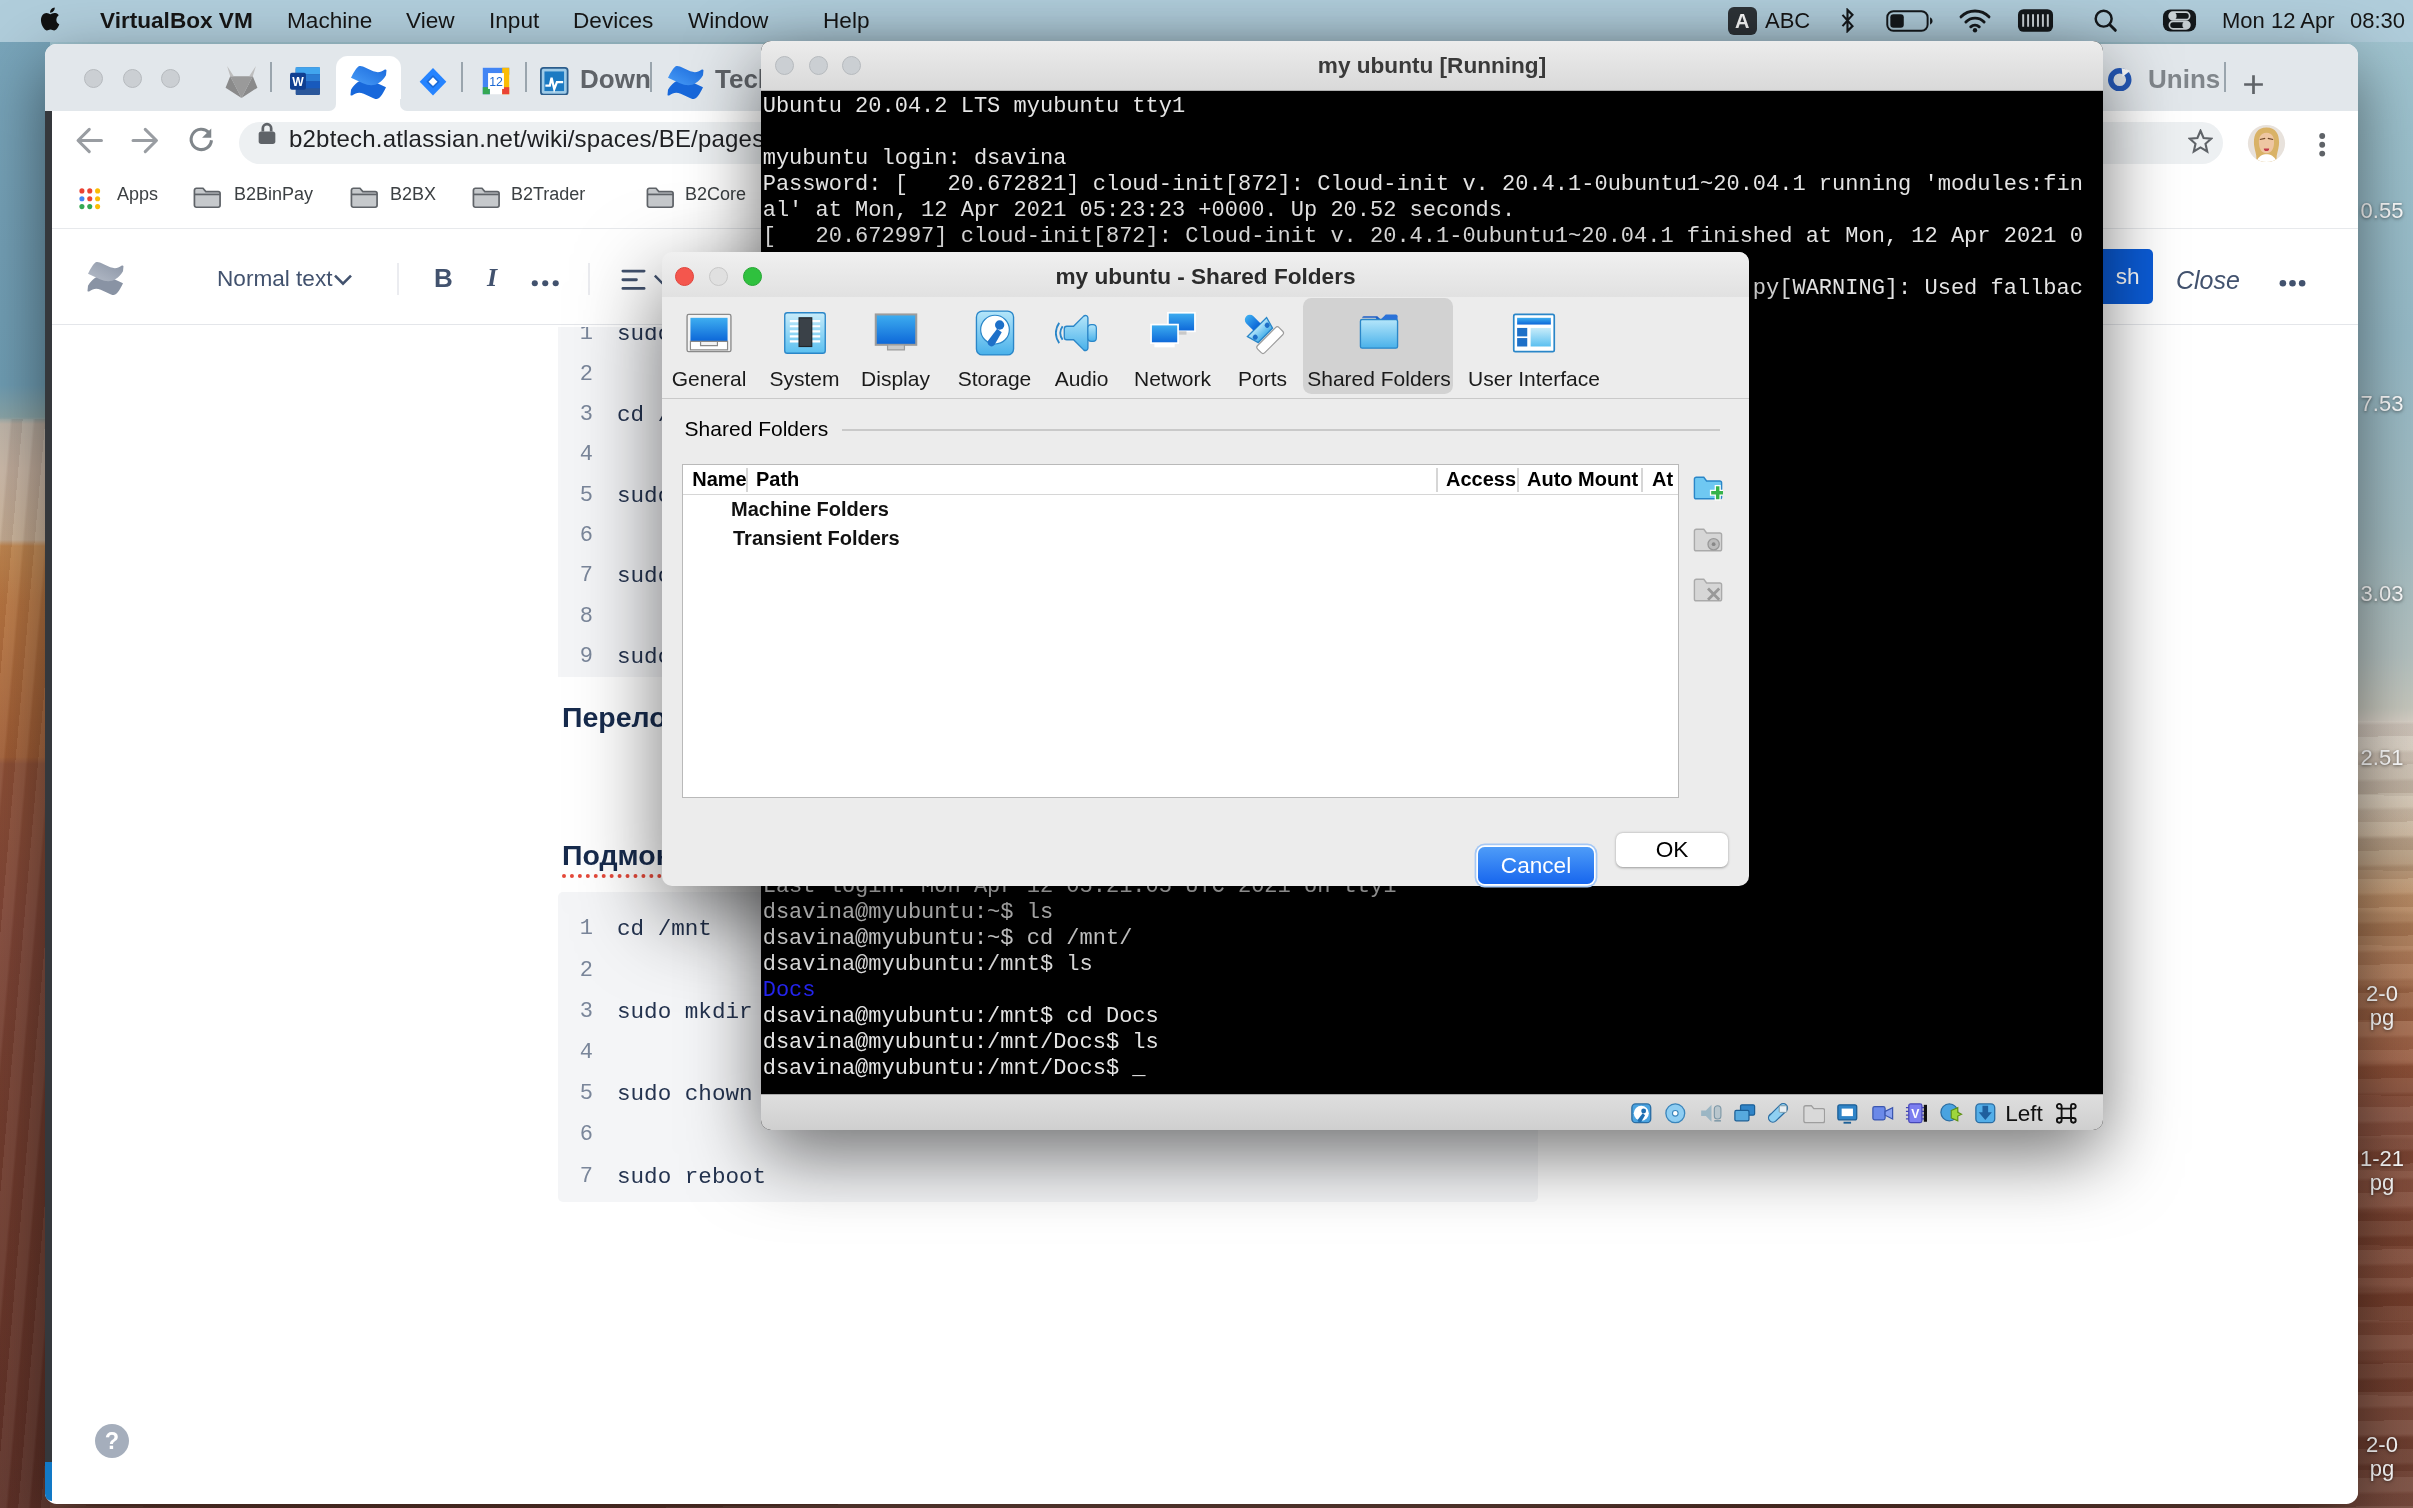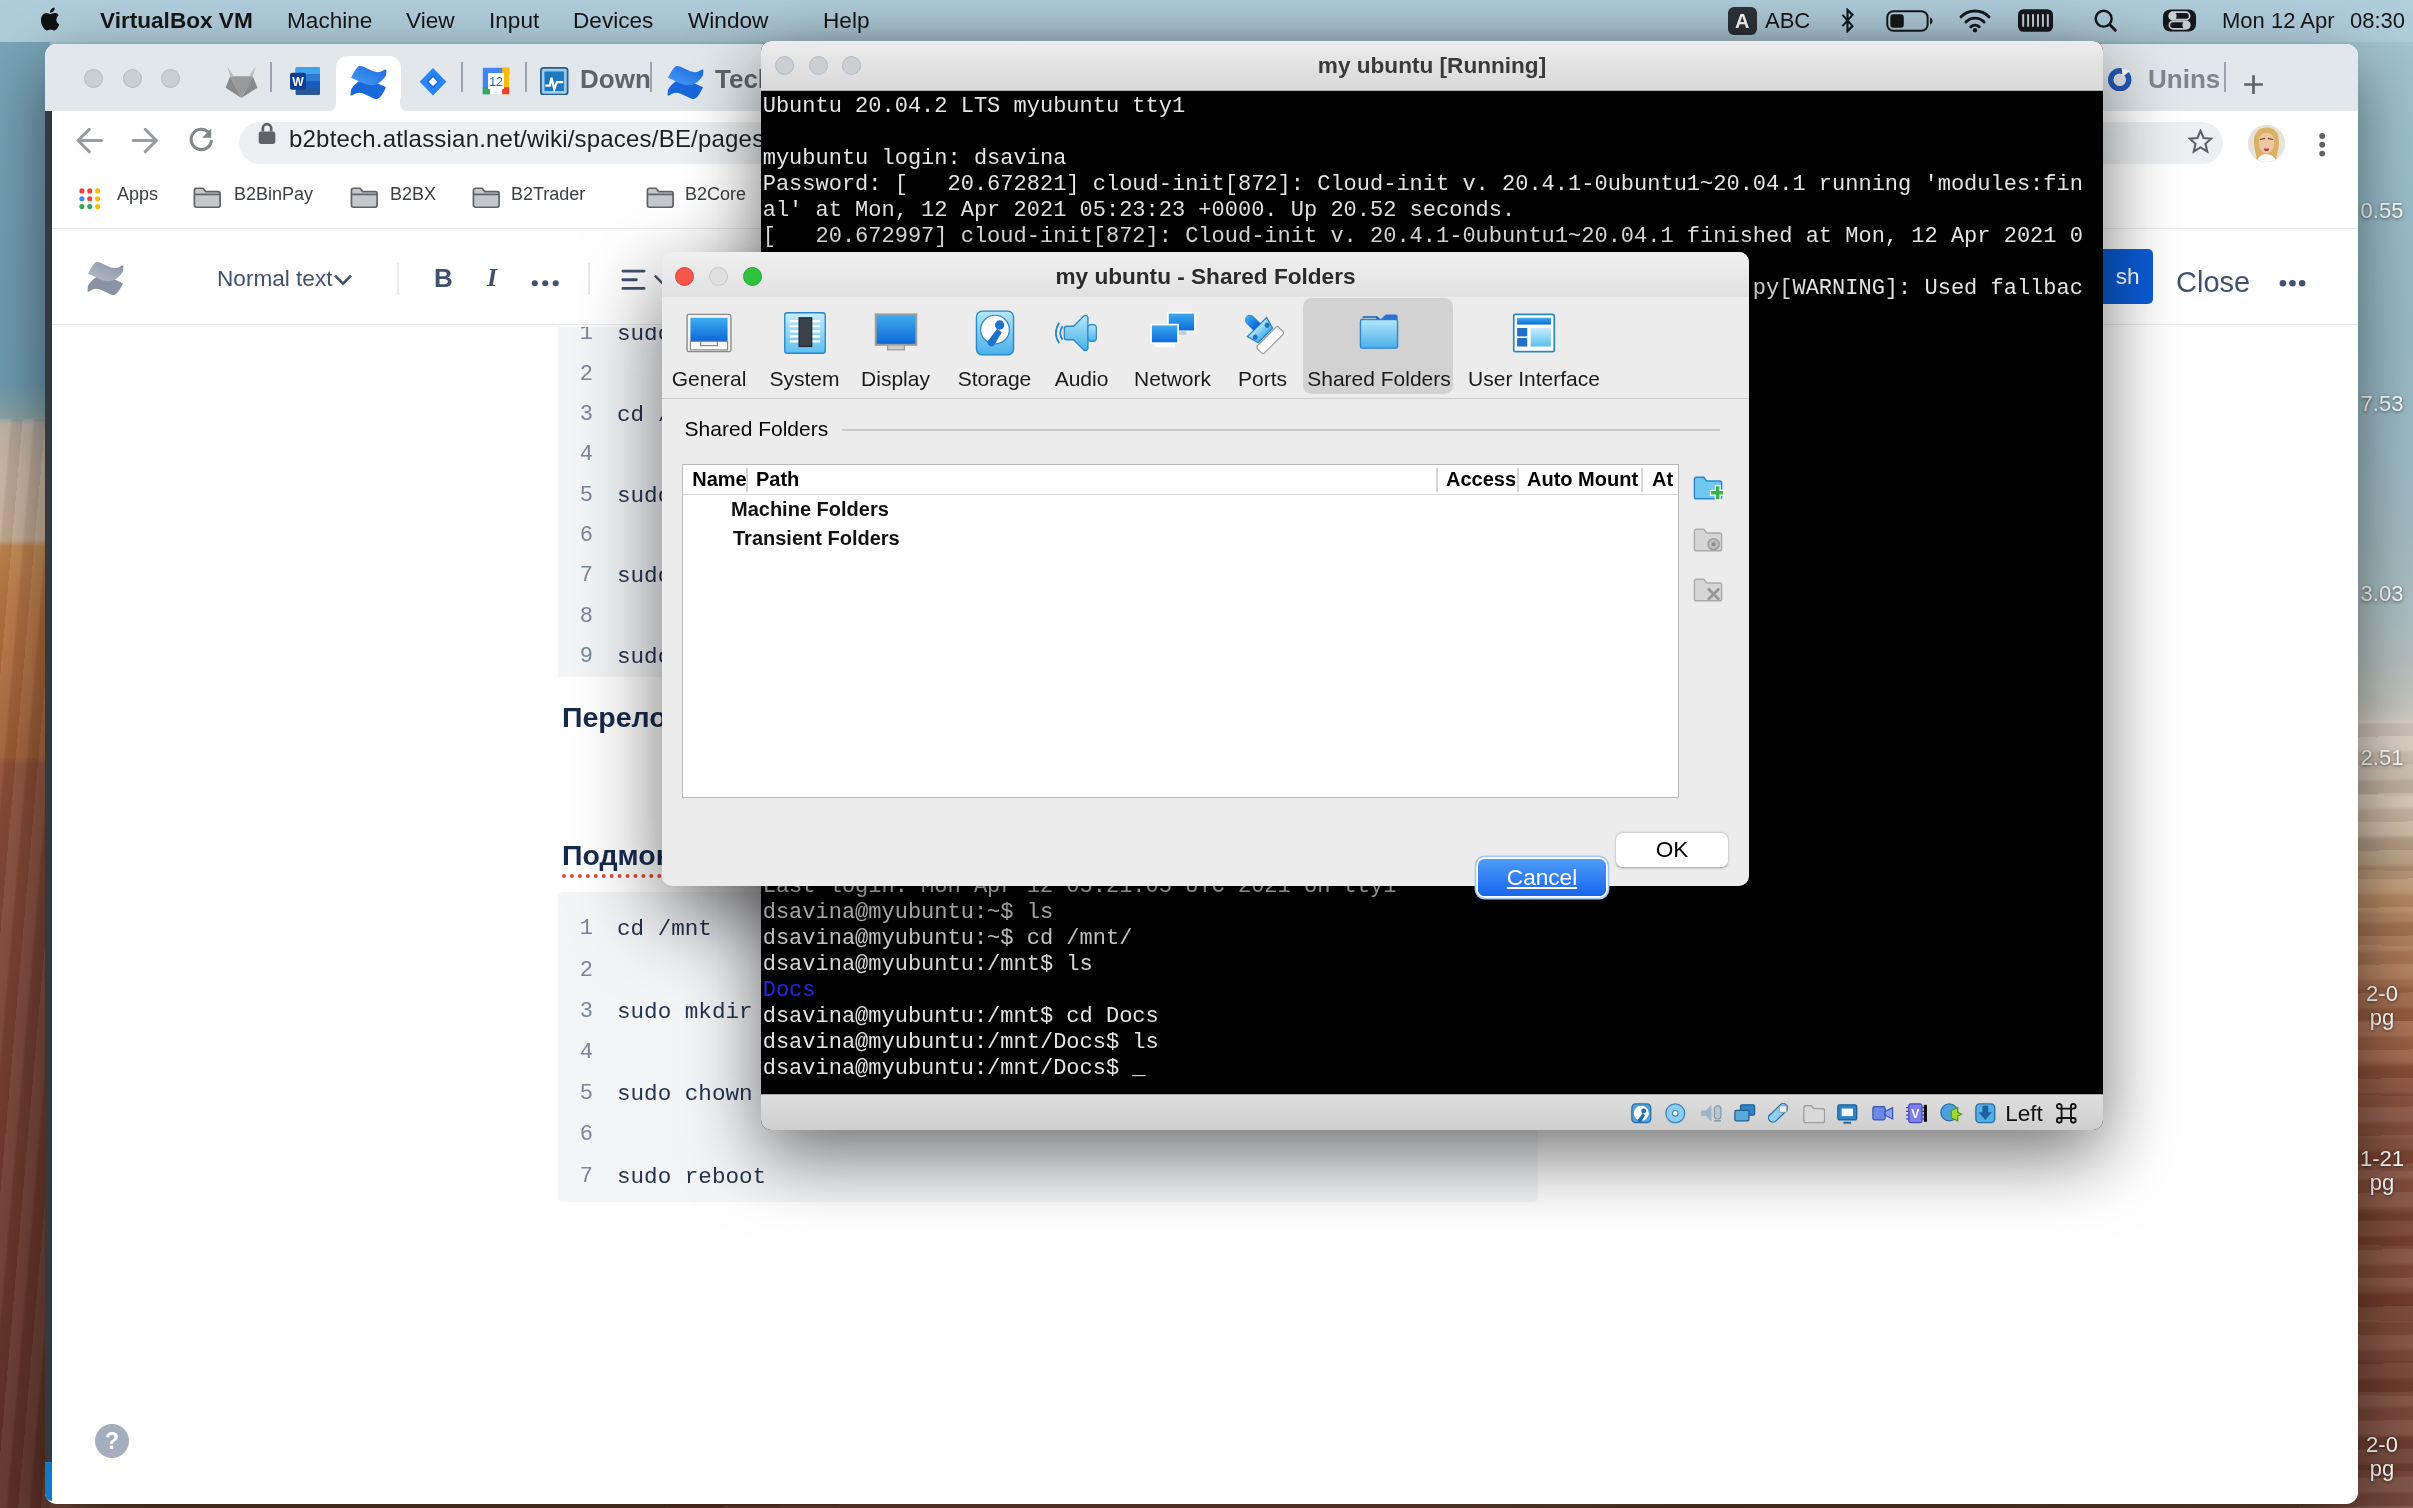--- a/index.html
+++ b/index.html
@@ -332,21 +332,21 @@
       <span class="vdiv" style="left:543px;"></span>
       <span class="abs" style="left:576px;top:39px;"><svg width="25" height="23.5" viewBox="0 0 26 24">
           <g stroke="#42526e" stroke-width="3" stroke-linecap="round">
             <path d="M2 3 h22 M2 12 h14 M2 21 h22"></path>
           </g>
         </svg></span>
       <span class="abs" style="left:608px;top:44px;"><svg width="18.4" height="12.6" viewBox="0 0 20 13">
           <path fill="none" stroke="#42526e" stroke-width="2.6" d="M2 2.5 L10 10.5 L18 2.5"></path>
         </svg></span>
       <div class="abs" style="left:2011px;top:20px;width:97px;height:55px;background:#0b5cd7;border-radius:5px;color:#fff;font-size:22.6px;line-height:55px;text-align:right;padding-right:13.4px;">sh</div>
-      <span class="abs" style="left:2131px;top:37px;font-size:29px;color:#42526e;">Close</span>
+      <span class="abs" style="left:2131px;top:37px;font-size:25px;color:#42526e;font-style:italic;">Close</span>
       <span class="abs" style="left:2234px;top:46px;"><svg width="27" height="8.4" viewBox="0 0 28 8">
           <circle cx="4" cy="4" r="3.4" fill="#42526e"></circle>
           <circle cx="14" cy="4" r="3.4" fill="#42526e"></circle>
           <circle cx="24" cy="4" r="3.4" fill="#42526e"></circle>
         </svg></span>
     </div>
   <div id="pgcontent">
     <div class="codeblock" id="cb1" style="left:513px; top:0.8px; width:980px; height:350px;">
         <div class="num" style="right:945px; top:-5.9px;">1</div>
         <div class="cl" style="top:-5.9px;">sudo apt-get update</div>
@@ -715,21 +715,21 @@
         <span style="position:absolute;left:844px;top:2.5px;">Auto Mount</span>
         <span style="position:absolute;left:969px;top:2.5px;">At</span>
         <span class="hdiv" style="left:63px;"></span>
         <span class="hdiv" style="left:753px;"></span>
         <span class="hdiv" style="left:834px;"></span>
         <span class="hdiv" style="left:958px;"></span>
       </div>
       <div style="position:absolute;left:48px;top:33px;font-size:20px;font-weight:bold;color:#111;">Machine Folders</div>
       <div style="position:absolute;left:50px;top:62px;font-size:20px;font-weight:bold;color:#111;">Transient Folders</div>
     </div>
-    <div class="btn" id="cancelbtn" style="left:816px; top:460px; width:128px; height:37px; background:linear-gradient(180deg,#4e9cf8,#1766ee); color:#fff; line-height:37px; box-shadow:0 0 0 1.7px #fff, 0 0 0 3.4px #a6c8f4;text-decoration:underline;">Cancel</div>
+    <div class="btn" id="cancelbtn" style="left:816px; top:448px; width:116px; height:37px; background:linear-gradient(180deg,#4e9cf8,#1766ee); color:#fff; line-height:37px; box-shadow:0 0 0 1.7px #fff, 0 0 0 3.4px #a6c8f4;">Cancel</div>
     <div class="btn" id="okbtn" style="left:954px; top:434px; width:112px; height:34px; background:#fff; color:#000; line-height:34px; box-shadow:0 0.8px 2.5px rgba(0,0,0,0.35);">OK</div>
     <div id="sidebtns">
         <span class="abs" style="left:1031px;top:75px;"><svg width="30" height="28" viewBox="0 0 32 29">
             <path fill="#6fc8f2" stroke="#2a86c8" stroke-width="1.5" d="M1.5 5 a2 2 0 0 1 2-2 h8 l3 4 h14 a2 2 0 0 1 2 2 v15 a2 2 0 0 1 -2 2 h-25 a2 2 0 0 1 -2-2 Z"></path>
             <path fill="#37b34a" stroke="#fff" stroke-width="1.6" d="M22 12 h6 v6 h6 v6 h-6 v6 h-6 v-6 h-6 v-6 h6 z" transform="scale(0.85) translate(6,2)"></path>
           </svg></span>
         <span class="abs" style="left:1031px;top:127px;"><svg width="30" height="28" viewBox="0 0 32 29">
             <path fill="#d6d6d6" stroke="#aaaaaa" stroke-width="1.5" d="M1.5 5 a2 2 0 0 1 2-2 h8 l3 4 h14 a2 2 0 0 1 2 2 v15 a2 2 0 0 1 -2 2 h-25 a2 2 0 0 1 -2-2 Z"></path>
             <circle cx="22" cy="19" r="6" fill="#bcbcbc" stroke="#999" stroke-width="1.4"></circle>
             <circle cx="22" cy="19" r="2" fill="#888"></circle>

